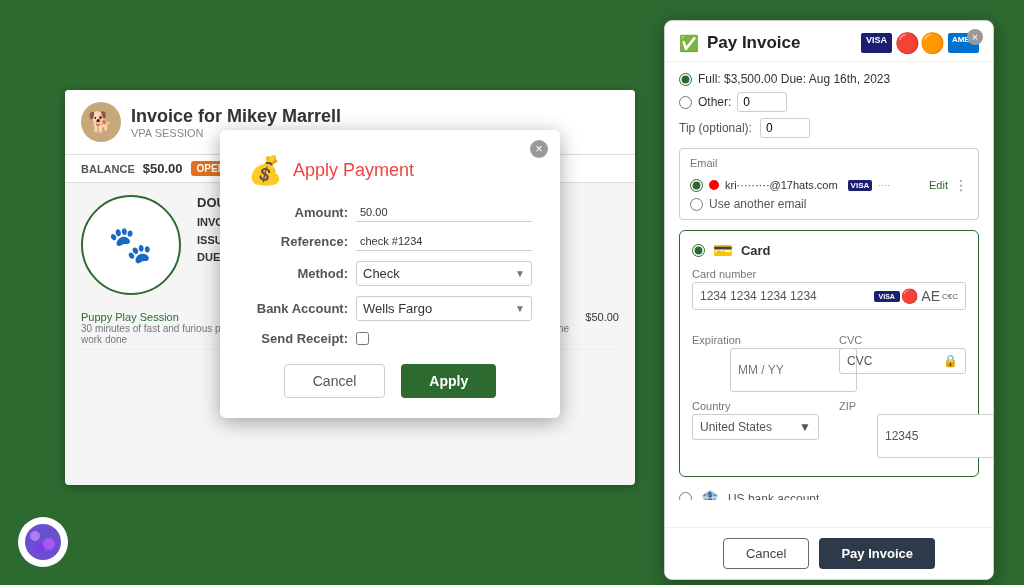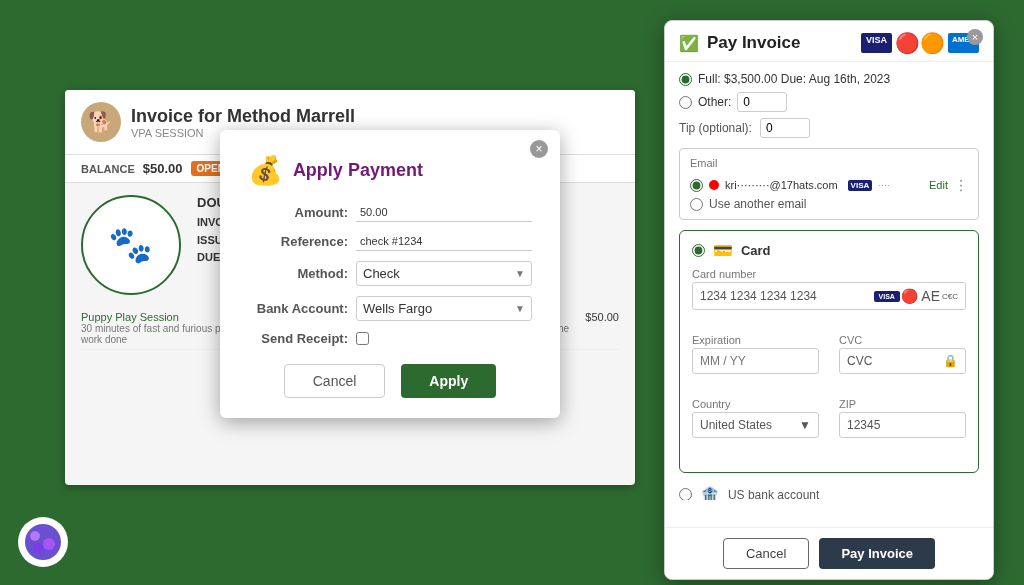--- a/index.html
+++ b/index.html
@@ -140,22 +140,22 @@
       display: flex;
       align-items: center;
       gap: 10px;
       margin-bottom: 16px;
     }
     .modal-icon {
       font-size: 28px;
     }
     .modal-title {
       font-size: 18px;
-      font-weight: bold;
-      color: #701a75;
+      font-weight: normal;
+      color: #ef4444;
     }
     .modal-form { }
     .form-row {
       display: flex;
       align-items: center;
       margin-bottom: 10px;
       gap: 8px;
     }
     .form-label {
       font-size: 13px;
@@ -344,24 +344,25 @@
       color: #555;
       margin-bottom: 24px;
       display: flex;
       align-items: center;
       justify-content: space-between;
     }
     .pay-field-input-text {
       width: 100%;
       border: 1px solid #ccc;
       border-radius: 3px;
-      padding: 5px 7px;
+      padding: 14px 7px;
       font-size: 12px;
       color: #555;
       margin-bottom: 8px;
+      margin-left: 38px;
     }
     .pay-two-col {
       display: flex;
       gap: 20px;
     }
     .pay-two-col > div { flex: 1; }
     .card-brand-icons { display: flex; gap: 2px; align-items: center; }
     .bank-row, .gpay-row {
       display: flex;
       align-items: center;
@@ -442,21 +443,21 @@
 
     .calendar-icon { color: #999; font-size: 12px; margin-left: 4px; }
   </style>
 </head>
 <body>
 
 <div class="bg-invoice">
   <div class="bg-invoice-header">
     <div class="bg-invoice-avatar">🐕</div>
     <div>
-      <div class="bg-invoice-title">Invoice for Method Marrell</div>
+      <div class="bg-invoice-title">Invoice for Mikey Marrell</div>
       <div class="bg-invoice-subtitle">VPA SESSION</div>
     </div>
   </div>
   <div class="bg-invoice-nav">
     <div class="bg-invoice-balance">
       <span class="bg-invoice-balance-label">BALANCE</span>
       <span class="bg-invoice-balance-value">$50.00</span>
       <span class="balance-btn">OPEN</span>
     </div>
   </div>

